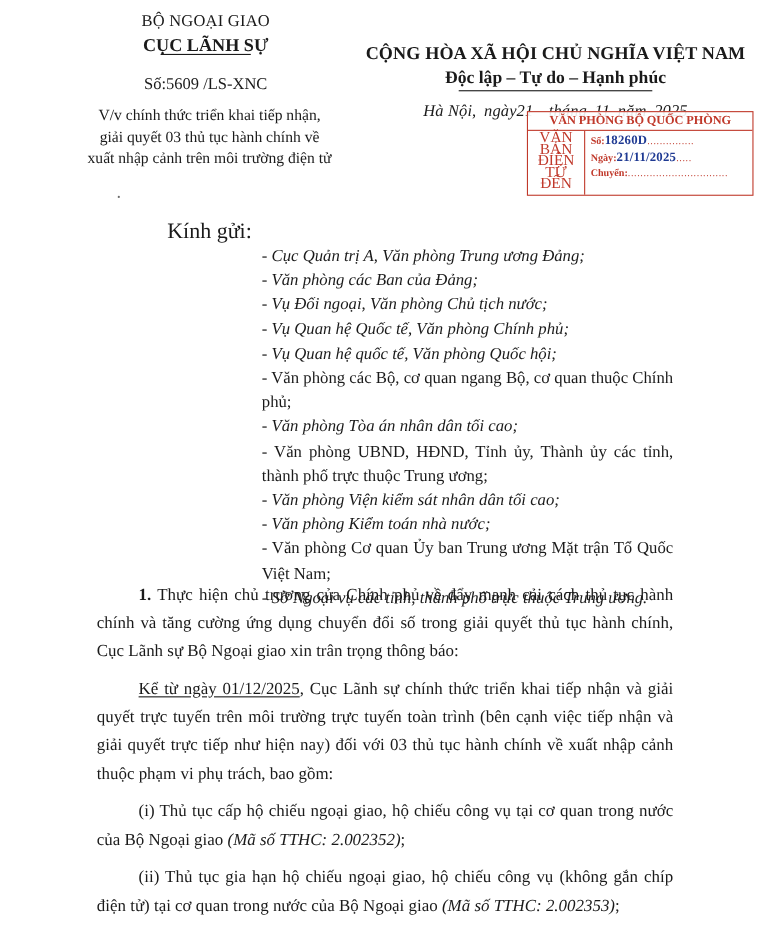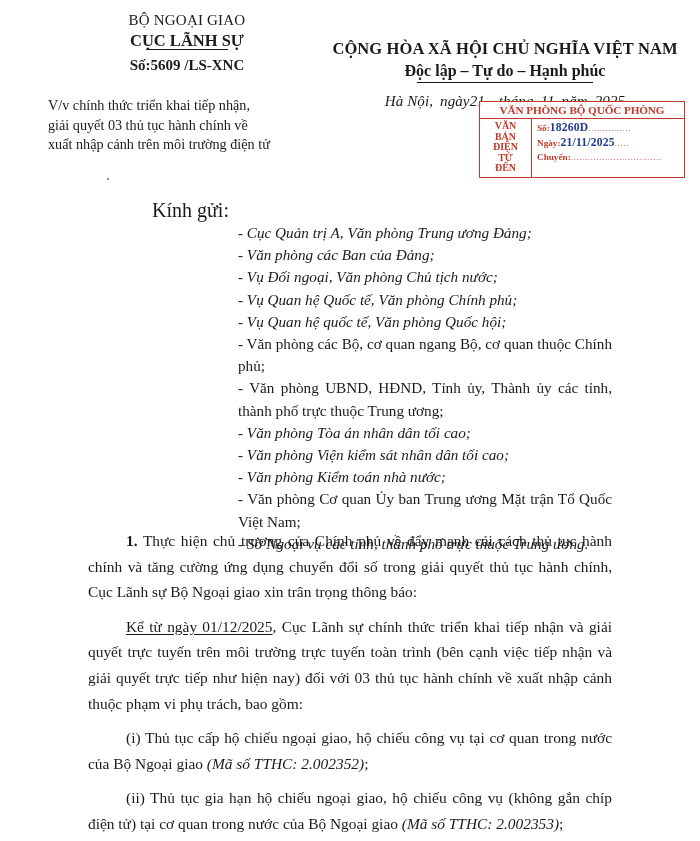--- a/index.html
+++ b/index.html
@@ -81,41 +81,41 @@
   }
   .nation-line2 .ul {
     position: absolute;
     left: 6%;
     right: 6%;
     bottom: 0px;
     border-bottom: 1.3px solid #1a1a1a;
   }
 
   .doc-number {
-    margin-top: 4px;
+    margin-top: 16px;
     font-size: 15px;
     line-height: 20px;
-    font-weight: bold;
   }
   .doc-number .numval { letter-spacing: 0px; }
 
   .place-date {
     margin-top: 8px;
     font-size: 15px;
     font-style: italic;
     line-height: 20px;
     letter-spacing: .1px;
   }
   .place-date .sp { display: inline-block; width: 7px; }
 
   .subject {
     position: absolute;
     left: 48px;
     top: 96px;
     width: 285px;
+    text-align: center;
     font-size: 14.2px;
     line-height: 19.5px;
   }
 
   
   .speck {
     position: absolute;
     left: 107px;
     top: 178px;
     width: 2px;
@@ -144,22 +144,22 @@
     border-bottom: 1.4px solid #c0392b;
     white-space: nowrap;
   }
   .stamp-body {
     display: flex;
   }
   .stamp-left {
     width: 52px;
     border-right: 1.4px solid #c0392b;
     text-align: center;
-    font-size: 10px;
-    font-weight: bold;
+    font-size: 14px;
+    font-weight: normal;
     line-height: 10.5px;
     padding: 2px 0 3px;
     box-sizing: border-box;
   }
   .stamp-right {
     flex: 1;
     padding: 2px 4px 3px 5px;
     box-sizing: border-box;
   }
   .stamp-row {
@@ -298,22 +298,22 @@
 
   <div class="recipients">
     <div class="kinh-gui">Kính gửi:</div>
     <div class="rcp-list">
       <div class="rcp-item one-line">- Cục Quản trị A, Văn phòng Trung ương Đảng;</div>
       <div class="rcp-item one-line">- Văn phòng các Ban của Đảng;</div>
       <div class="rcp-item one-line">- Vụ Đối ngoại, Văn phòng Chủ tịch nước;</div>
       <div class="rcp-item one-line">- Vụ Quan hệ Quốc tế, Văn phòng Chính phủ;</div>
       <div class="rcp-item one-line">- Vụ Quan hệ quốc tế, Văn phòng Quốc hội;</div>
       <div class="rcp-item">- Văn phòng các Bộ, cơ quan ngang Bộ, cơ quan thuộc Chính phủ;</div>
+      <div class="rcp-item one-line">- Văn phòng Tòa án nhân dân tối cao;</div>
       <div class="rcp-item">- Văn phòng UBND, HĐND, Tỉnh ủy, Thành ủy các tỉnh, thành phố trực thuộc Trung ương;</div>
-      <div class="rcp-item one-line">- Văn phòng Tòa án nhân dân tối cao;</div>
       <div class="rcp-item one-line">- Văn phòng Viện kiểm sát nhân dân tối cao;</div>
       <div class="rcp-item one-line">- Văn phòng Kiểm toán nhà nước;</div>
       <div class="rcp-item">- Văn phòng Cơ quan Ủy ban Trung ương Mặt trận Tổ Quốc Việt Nam;</div>
       <div class="rcp-item one-line">- Sở Ngoại vụ các tỉnh, thành phố trực thuộc Trung ương.</div>
     </div>
   </div>
 
   <div class="body">
     <p><span class="num">1.</span><span> Thực hiện chủ trương của Chính phủ về đẩy mạnh cải cách thủ tục hành chính và tăng cường ứng dụng chuyển đổi số trong giải quyết thủ tục hành chính, Cục Lãnh sự Bộ Ngoại giao xin trân trọng thông báo:</span></p>
 

